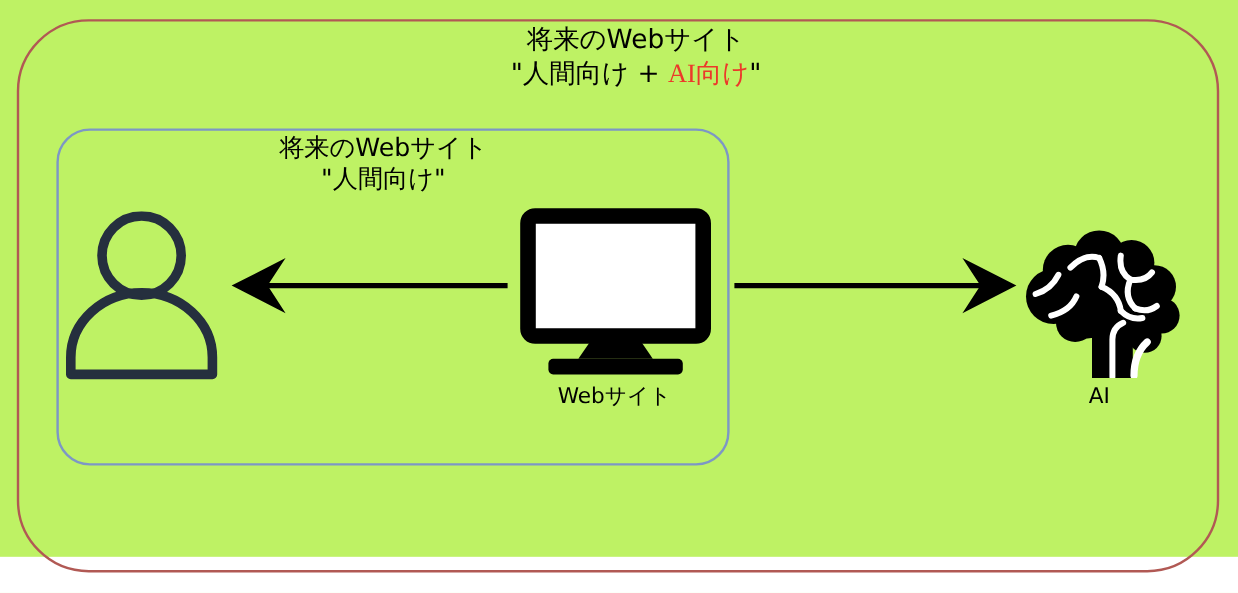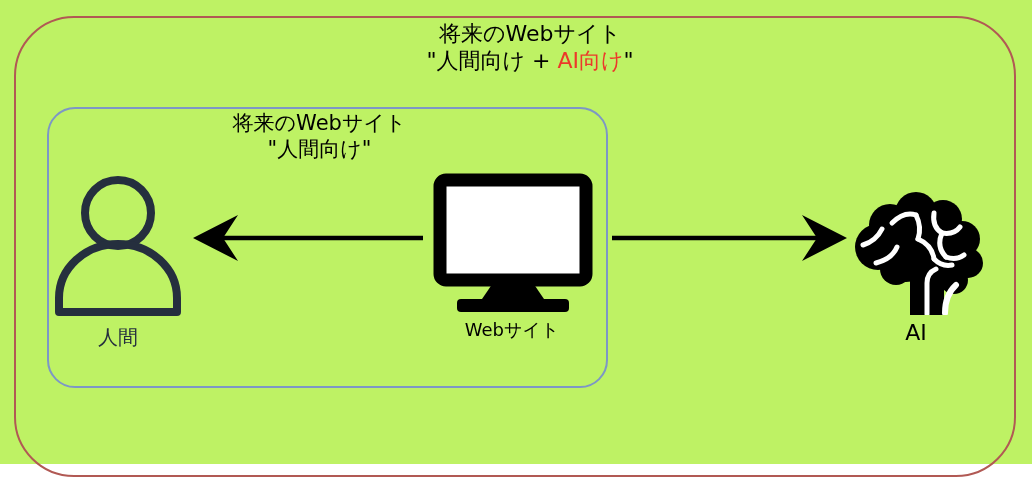--- a/index.html
+++ b/index.html
@@ -27,27 +27,27 @@
   }
 
   .outer-title{
     position:absolute;left:30px;top:20px;width:1000px;
     text-align:center;color:var(--ink);font-size:22px;line-height:27px;
   }
   .inner-title{
     position:absolute;left:47px;top:110px;width:545px;
     text-align:center;color:var(--ink);font-size:21px;line-height:26px;
   }
-  .red-text{color:var(--accent-red);}
+  .red-text{color:var(--accent-red);font-family:Liberation Serif, serif;}
 
   .arrow-svg{position:absolute;display:block;}
   .node-label{position:absolute;text-align:center;}
   .label-human{left:58px;top:324px;width:120px;font-size:20px;color:var(--icon-navy);}
   .label-website{left:431px;top:318px;width:162px;font-size:18px;color:var(--ink);}
-  .label-ai{left:856px;top:320px;width:120px;font-size:22px;color:var(--ink);}
+  .label-ai{left:856px;top:320px;width:120px;font-size:18px;color:var(--ink);}
 
   .icon-svg{position:absolute;display:block;}
   .person-pos{left:50px;top:176px;}
   .monitor-pos{left:432px;top:172px;}
   .brain-pos{left:848px;top:183px;}
 </style>
 </head>
 <body>
 
 <div class="canvas">
@@ -73,21 +73,20 @@
 
   <svg class="arrow-svg" style="left:610px;top:212px;" width="240" height="52" viewBox="0 0 240 52">
     <line x1="2" y1="26" x2="208" y2="26" stroke="#000" stroke-width="4.5"></line>
     <polygon points="237,26 192,3 207,26 192,49" fill="#000"></polygon>
   </svg>
 
   <svg class="icon-svg person-pos" width="136" height="145" viewBox="0 0 136 145">
     <circle cx="68" cy="37" r="33" fill="none" stroke="#252f3e" stroke-width="8"></circle>
     <path d="M9,136 L9,122 A59,54 0 0 1 127,122 L127,136 Z" fill="none" stroke="#252f3e" stroke-width="8" stroke-linejoin="round"></path>
   </svg>
-  <div class="node-label label-human">人間</div>
 
   <svg class="icon-svg monitor-pos" width="162" height="142" viewBox="0 0 162 142">
     <rect x="8" y="8" width="146" height="100" rx="6" fill="#fff" stroke="#000" stroke-width="13"></rect>
     <path d="M63,108 L99,108 L112,127 L50,127 Z" fill="#000"></path>
     <rect x="25" y="127" width="112" height="13" rx="4" fill="#000"></rect>
   </svg>
   <div class="node-label label-website">Webサイト</div>
 
   <svg class="icon-svg brain-pos" width="140" height="132" viewBox="0 0 140 132">
     <g fill="#000">

